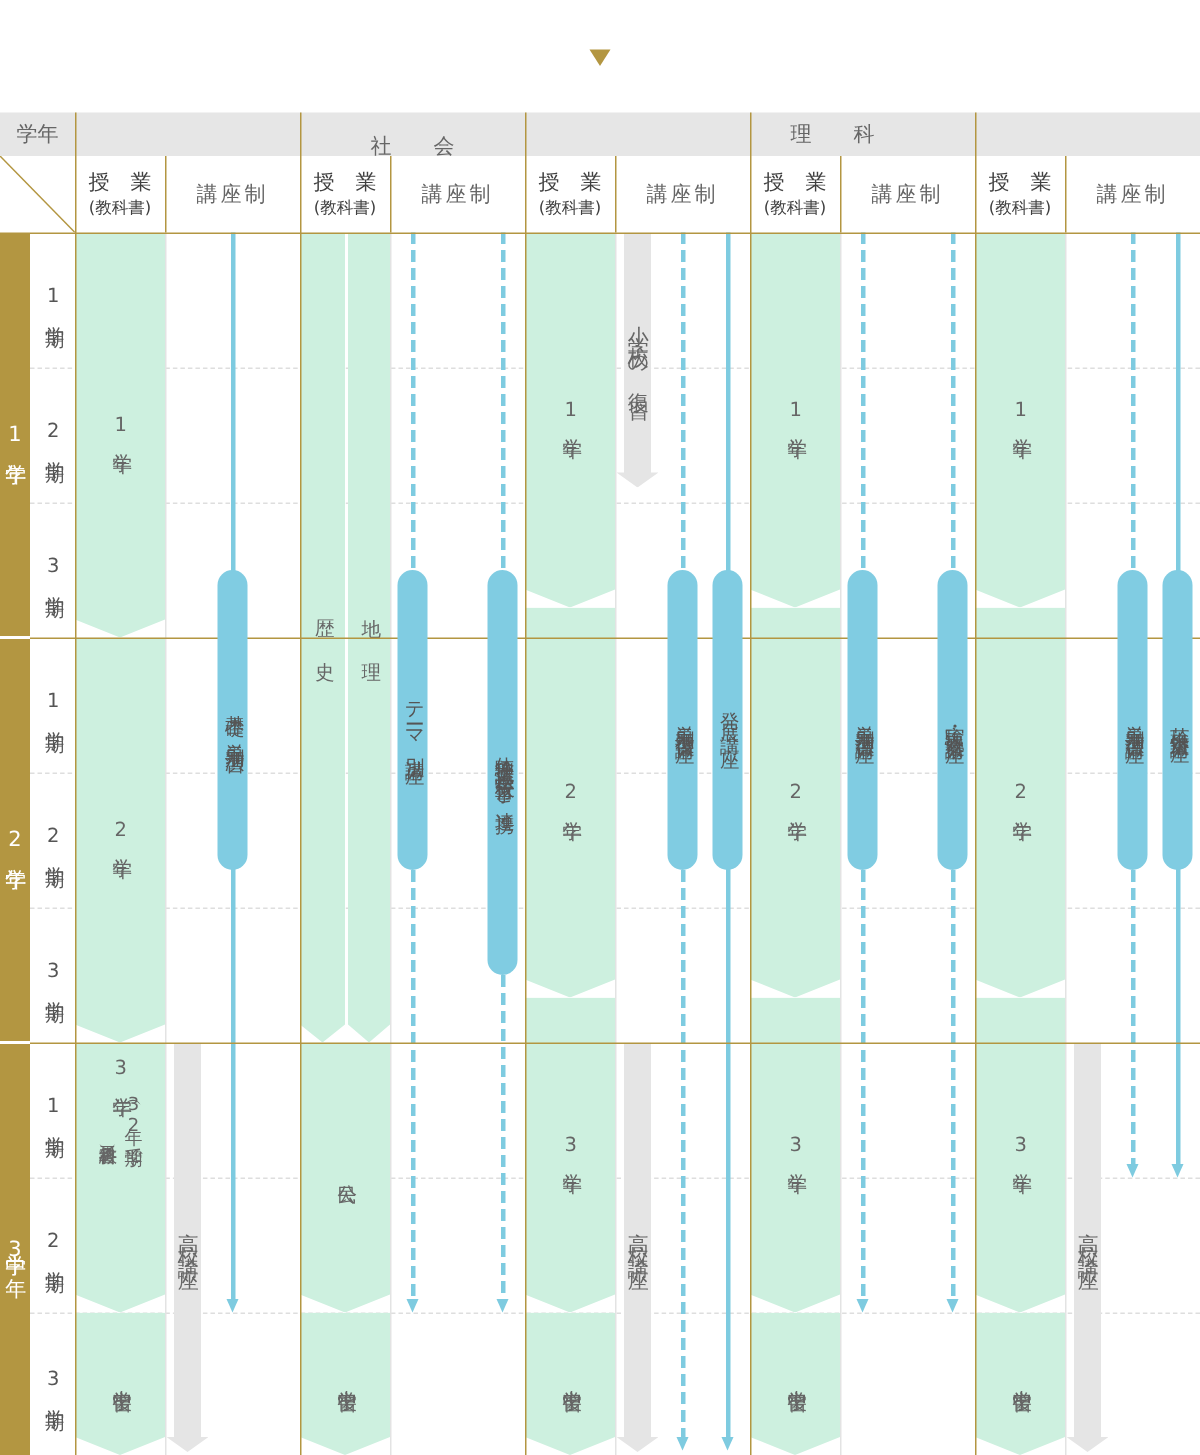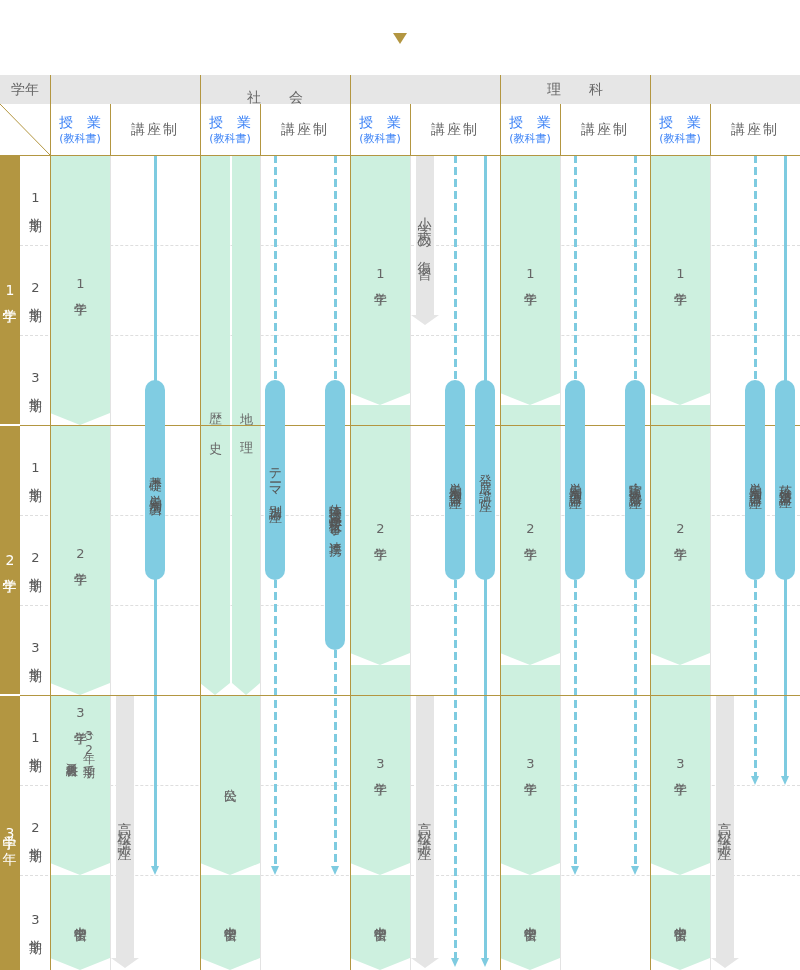--- a/index.html
+++ b/index.html
@@ -7,21 +7,21 @@
   .stage{position:relative;width:800px;height:970px;}
   .abs{position:absolute;}
   .v{writing-mode:vertical-rl;text-orientation:upright;}
   
   .banner{left:0;top:0;width:800px;height:34px;background:#b39641;border-radius:0 0 6px 6px;color:#fff;
           font-size:14px;letter-spacing:2px;display:flex;align-items:center;justify-content:center;}
   .banner-tip{left:393px;top:33px;width:0;height:0;border-left:7px solid transparent;border-right:7px solid transparent;border-top:11px solid #b39641;}
   
   .hrow1{left:0;top:75px;width:800px;height:29px;background:#e6e6e6;}
   .hcell{display:flex;align-items:center;justify-content:center;font-size:14px;color:#666;}
-  .hsub{display:flex;flex-direction:column;align-items:center;justify-content:center;color:#3b82f6;}
+  .hsub{display:flex;flex-direction:column;align-items:center;justify-content:center;color:#404040;}
   .hsub .a{font-size:14px;line-height:17px;}
   .hsub .b{font-size:11px;line-height:15px;}
   .gold-v{width:1px;background:#b39641;}
   .gold-h{height:1px;background:#b39641;}
   .grey-v{width:1px;background:#e3e3e3;}
   .term-line{left:20px;width:780px;height:0;border-top:1px dashed #dedede;}
   
   .year{left:0;width:20px;background:#b39641;color:#fff;font-size:14px;display:flex;align-items:center;justify-content:center;}
   .term{left:20px;width:30px;height:90px;display:flex;align-items:center;justify-content:center;font-size:13px;color:#555;letter-spacing:2px;}
   
@@ -50,21 +50,21 @@
 </head>
 <body>
 
 <div class="stage">
 
   <div class="abs banner-tip"></div>
 
   <div class="abs hrow1"></div>
   <div class="abs hcell" style="left:0;top:75px;width:50px;height:29px;">学年</div>
   <div class="abs hcell" style="left:200px;top:75px;width:150px;height:46px;font-family:Liberation Mono, monospace;">社　　会</div>
-  <div class="abs hcell" style="left:500px;top:75px;width:150px;height:29px;">理　　科</div>
+  <div class="abs hcell" style="left:480px;top:75px;width:150px;height:29px;">理　　科</div>
 
   <svg class="abs" style="left:0;top:104px;" width="50" height="51">
       <line x1="0" y1="0" x2="50" y2="51" stroke="#b39641" stroke-width="1"></line>
     </svg>
 
   <div class="abs hsub" style="left:50px;top:104px;width:60px;height:51px;">
       <span class="a">授　業</span>
       <span class="b">(教科書)</span>
     </div>
   <div class="abs hcell" style="left:110px;top:104px;width:90px;height:51px;letter-spacing:2px;">講座制</div>

